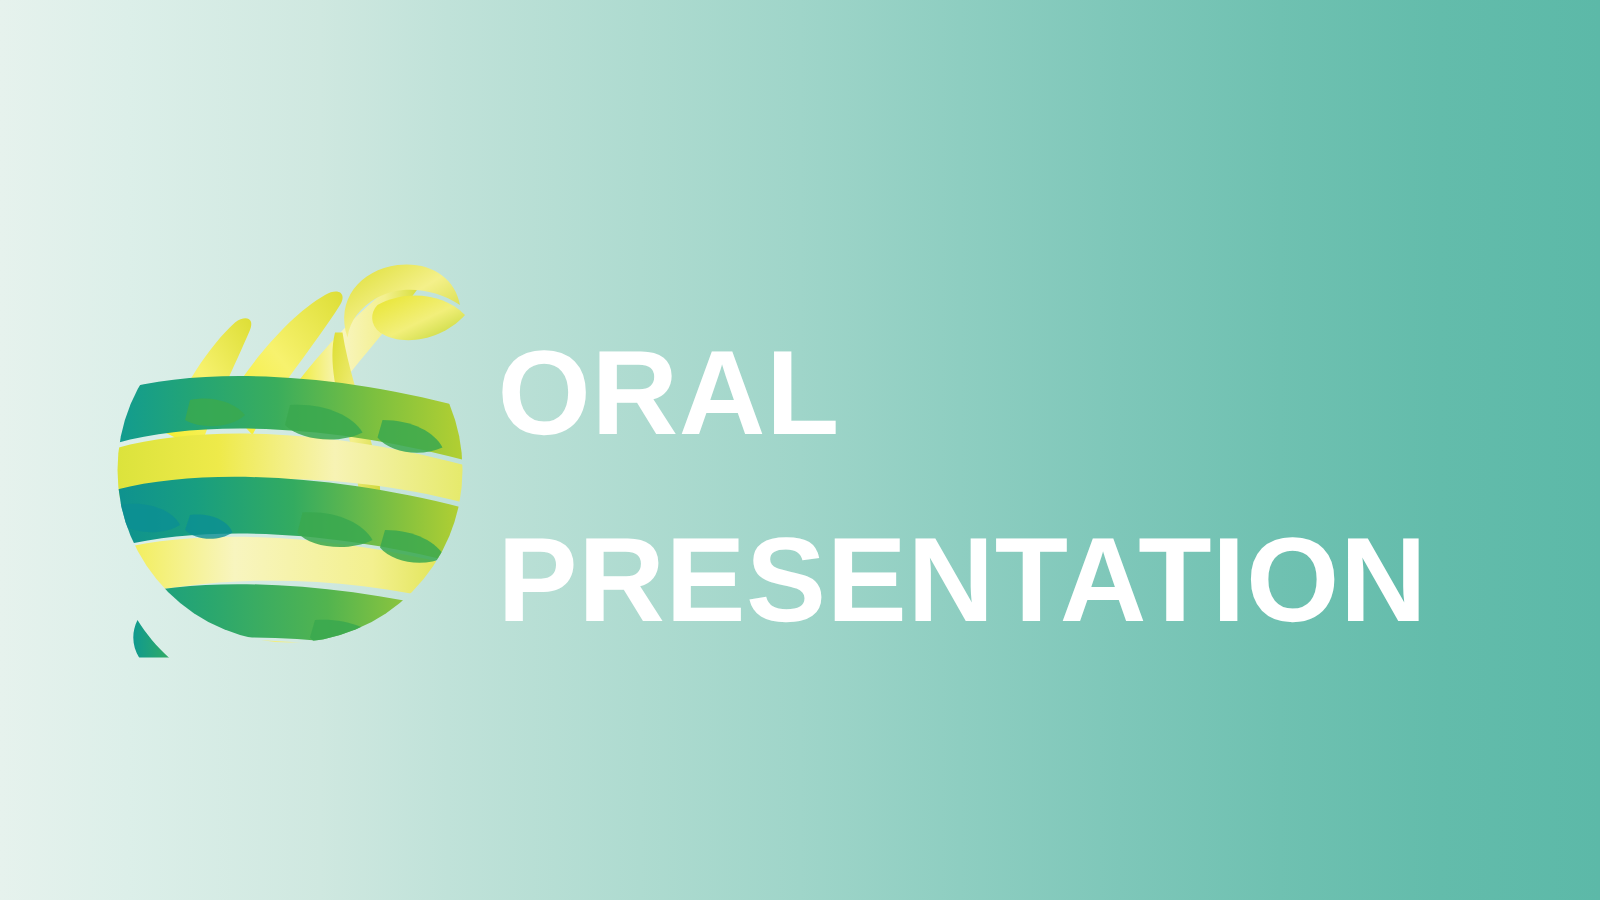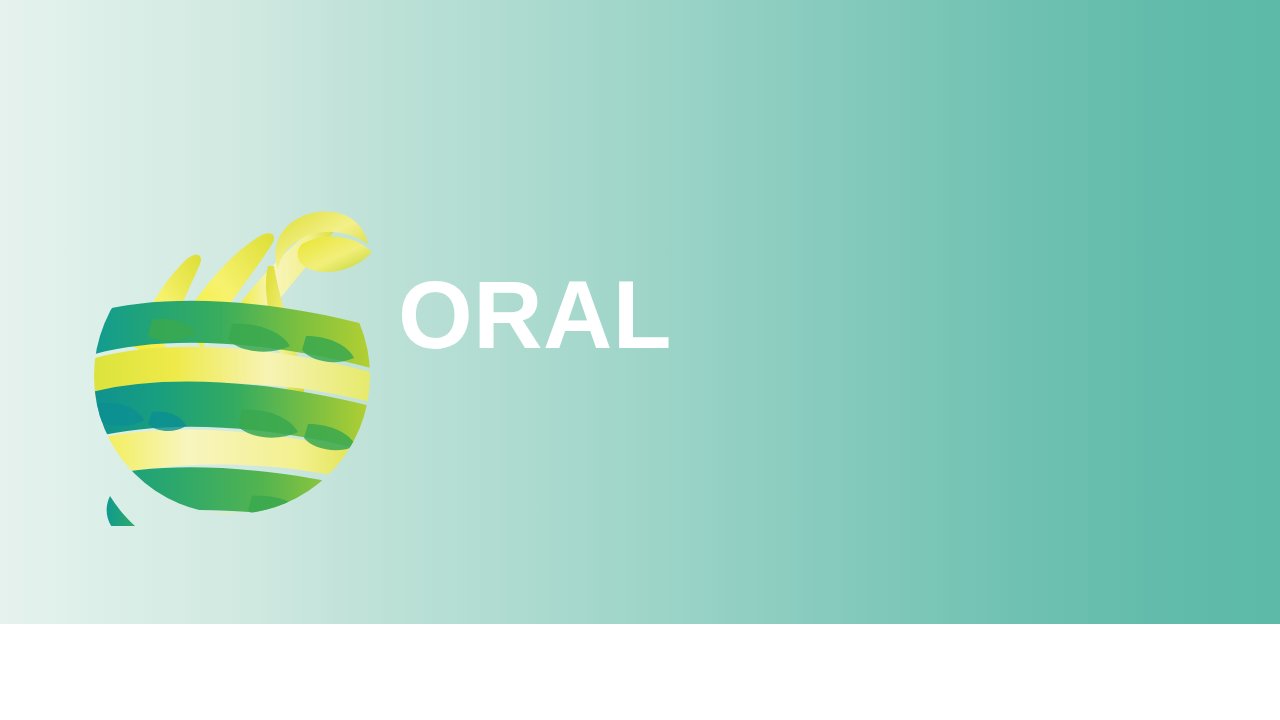--- a/index.html
+++ b/index.html
@@ -8,21 +8,21 @@
   }
   body {
     width: 1280px;
     height: 720px;
     overflow: hidden;
     font-family: "Liberation Sans", sans-serif;
   }
   .slide {
     position: relative;
     width: 1280px;
-    height: 624px;
+    height: 720px;
     background: linear-gradient(to right,
       #e6f2ed 0%,
       #dcefe9 8%,
       #cfe8e0 20%,
       #c0e2d9 28%,
       #aedbd0 40%,
       #9fd5c9 50%,
       #8ecec1 60%,
       #7ec7b9 70%,
       #6fc1b1 80%,
@@ -153,15 +153,16 @@
 
       <path d="M18 300 C34 326 62 350 96 362 C76 366 44 356 24 336 C14 326 12 312 18 300 Z" fill="url(#gBand3)"></path>
       <path d="M44 336 C70 360 110 376 152 378 C124 390 78 382 52 362 C40 352 38 342 44 336 Z" fill="url(#gBand2)"></path>
       <path d="M72 352 C104 376 148 386 190 382 C158 398 108 394 80 374 Z" fill="url(#gLight1)"></path>
       <path d="M110 372 C150 388 200 386 238 370 C212 394 156 400 116 384 Z" fill="url(#gBand1)"></path>
     </svg>
   </div>
 
   <div class="title-block">
     <div class="title-line">ORAL</div>
+    <div class="title-line">PRESENTATION</div>
   </div>
 
 </div>
 
 </body></html>

